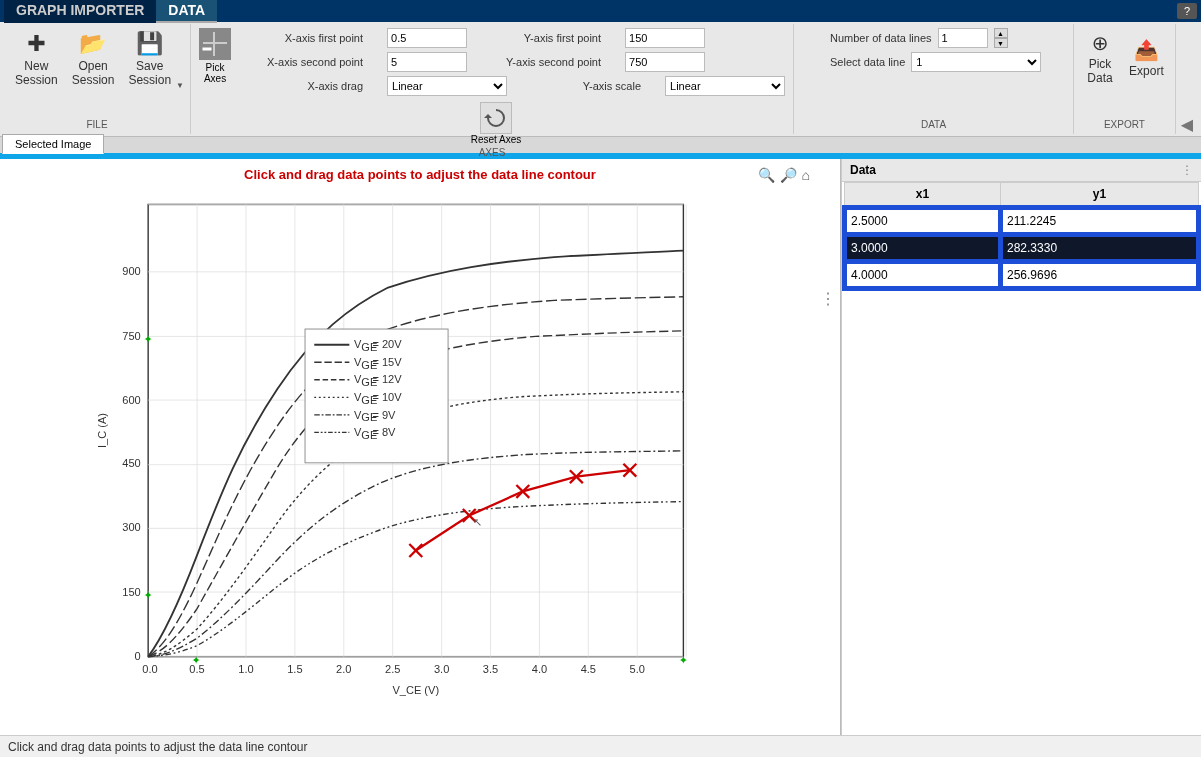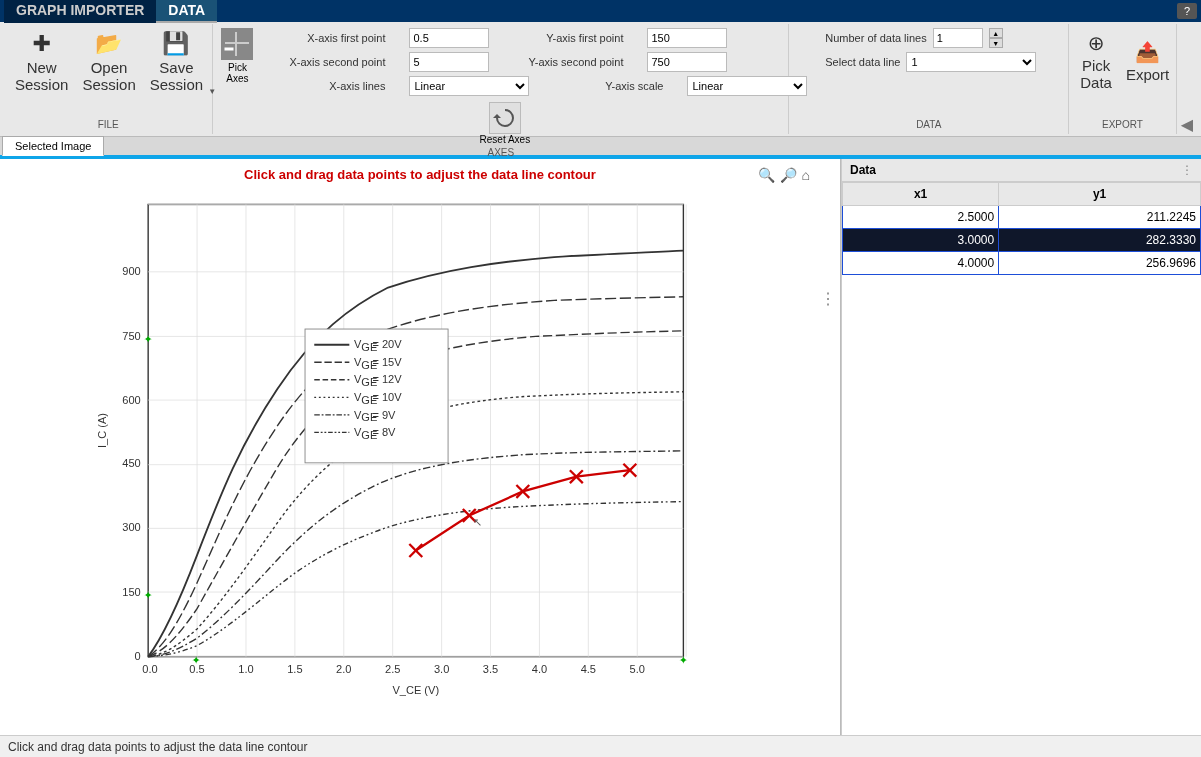--- a/index.html
+++ b/index.html
@@ -86,21 +86,21 @@
       display: flex;
       flex-direction: column;
       align-items: center;
       cursor: pointer;
       background: none;
       border: 1px solid transparent;
       padding: 2px 4px;
       min-width: 40px;
     }
     .tb-btn .icon { font-size: 22px; color: #333; }
-    .tb-btn .label { font-size: 15px; color: #333; margin-top: 2px; }
+    .tb-btn .label { font-size: 12px; color: #333; margin-top: 2px; }
 
     .tb-btn-with-arrow {
       display: flex;
       flex-direction: row;
       align-items: flex-end;
     }
     .tb-btn-with-arrow .arrow { font-size: 8px; color: #555; }
 
     .axes-section {
       display: flex;
@@ -209,21 +209,21 @@
     .main-content {
       display: flex;
       height: calc(757px - 22px - 115px - 22px - 22px);
       background: #f5f5f5;
     }
 
     
     .tab-bar {
       display: flex;
       background: #d8d8d8;
-      border-bottom: 4px solid #0ea5e9;
+      border-bottom: 6px solid #0ea5e9;
       height: 22px;
       align-items: flex-end;
     }
     .tab-item {
       padding: 3px 12px;
       background: #e8e8e8;
       border: 1px solid #aaa;
       border-bottom: none;
       margin-left: 2px;
       cursor: pointer;
@@ -296,23 +296,23 @@
     .data-table th {
       background: #e8e8e8;
       border: 1px solid #ccc;
       padding: 4px 8px;
       text-align: center;
       font-weight: bold;
       font-size: 12px;
     }
 
     .data-table td {
-      border: 1px solid #1d4ed8;
+      border: 5px solid #1d4ed8;
       padding: 4px 4px;
-      text-align: right;
+      text-align: left;
       font-size: 12px;
     }
 
     .data-table tr.selected td {
       background: #0f172a;
       color: white;
     }
 
     .status-bar {
       height: 22px;
@@ -386,21 +386,21 @@
           <span class="axes-label" style="width:110px; text-align:right;">Y-axis first point</span>
           <input class="axes-input" value="150" style="">
         </div>
         <div class="axes-row">
           <span class="axes-label">X-axis second point</span>
           <input class="axes-input" value="5" style="">
           <span class="axes-label" style="width:110px; text-align:right;">Y-axis second point</span>
           <input class="axes-input" value="750" style="">
         </div>
         <div class="axes-row">
-          <span class="axes-label">X-axis lines</span>
+          <span class="axes-label">X-axis drag</span>
           <select class="axes-select">
             <option>Linear</option>
             <option>Log</option>
           </select>
           <span class="axes-label" style="width:110px; text-align:right;">Y-axis scale</span>
           <select class="axes-select">
             <option>Linear</option>
             <option>Log</option>
           </select>
         </div>

